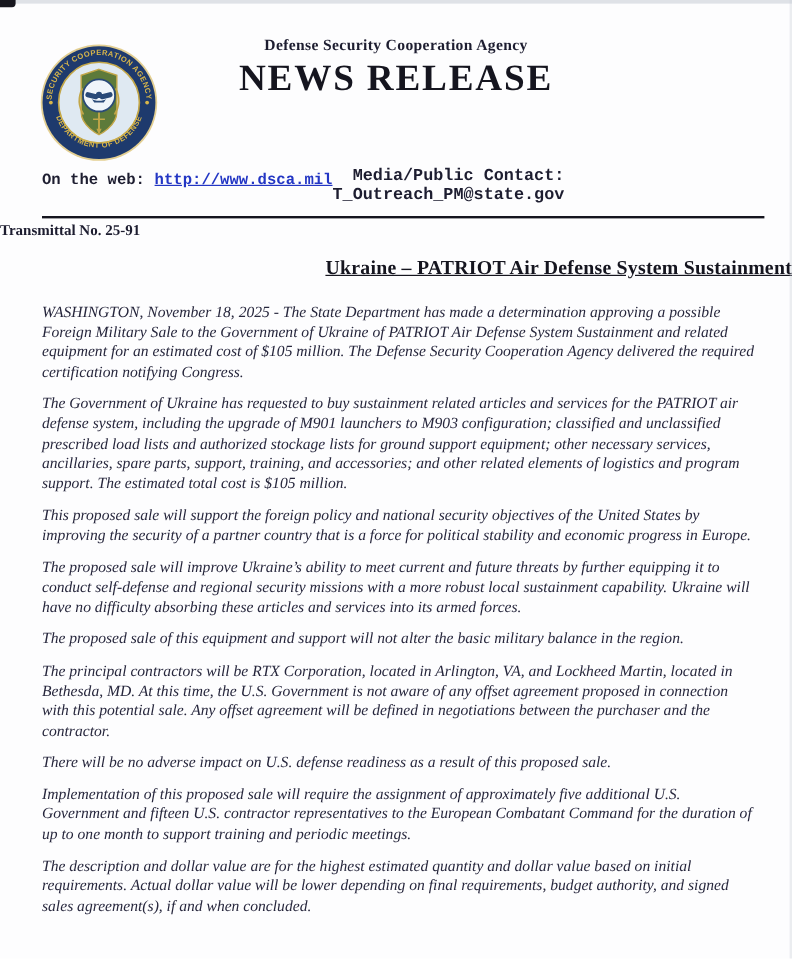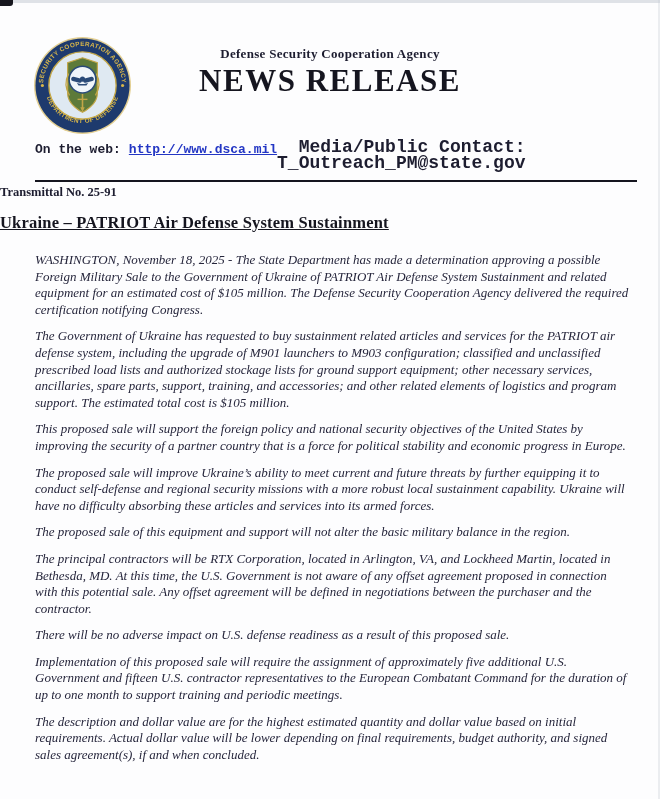--- a/index.html
+++ b/index.html
@@ -25,55 +25,55 @@
   .scan-right-edge {
     position: absolute; top: 0; right: 0; width: 2px; height: 100%;
     background: rgba(200,206,216,0.35);
   }
 
   header { position: relative; height: 112px; }
   .seal {
     position: absolute; left: 33px; top: 36px;
     width: 99px; height: 99px;
   }
-  .masthead { text-align: center; padding-top: 46px; }
+  .masthead { text-align: center; padding-top: 30px; }
   .agency-name {
     font-weight: bold; font-size: 13px; letter-spacing: 0.3px; color: #1d1d30;
   }
   .news-release-heading {
     font-weight: bold; font-size: 31px; letter-spacing: 1.5px;
     margin-top: 1px; color: #15151f; text-align: center;
   }
 
   .info-row {
     display: flex; justify-content: flex-start; align-items: flex-start;
     margin: 28px 23px 0 35px;
     font-family: Liberation Mono, monospace;
   }
   .web-line { font-size: 13px; font-weight: bold; color: #1d1d30; padding-top: 2px; }
   .web-link {
     color: #2336c4; text-decoration: underline; font-weight: bold;
     margin-left: 8px; cursor: pointer;
   }
   .contact-block {
-    text-align: right; font-weight: bold; font-size: 18px;
+    text-align: right; font-weight: bold; font-size: 14px;
     line-height: 15.5px; color: #1d1d30;
   }
 
   .divider {
     margin: 9px 23px 0 35px; height: 0;
     border: none; border-top: 2.5px solid #15151f;
   }
   .transmittal {
     text-align: left; margin: 3px 23px 0 0;
     font-weight: bold; font-size: 12.5px; color: #1d1d30;
   }
 
   .doc-title {
-    text-align: left; font-size: 16.5px; font-weight: bold;
+    text-align: right; font-size: 16.5px; font-weight: bold;
     text-decoration: underline; margin: 13px 0 0 0; color: #15151f;
     letter-spacing: 0.2px;
   }
 
   .doc-body {
     margin: 19px 30px 0 35px;
     font-size: 13px; line-height: 16.6px; color: #26263c;
   }
   .doc-body p { margin: 0 0 10px 0; font-style: italic; }
 </style>

